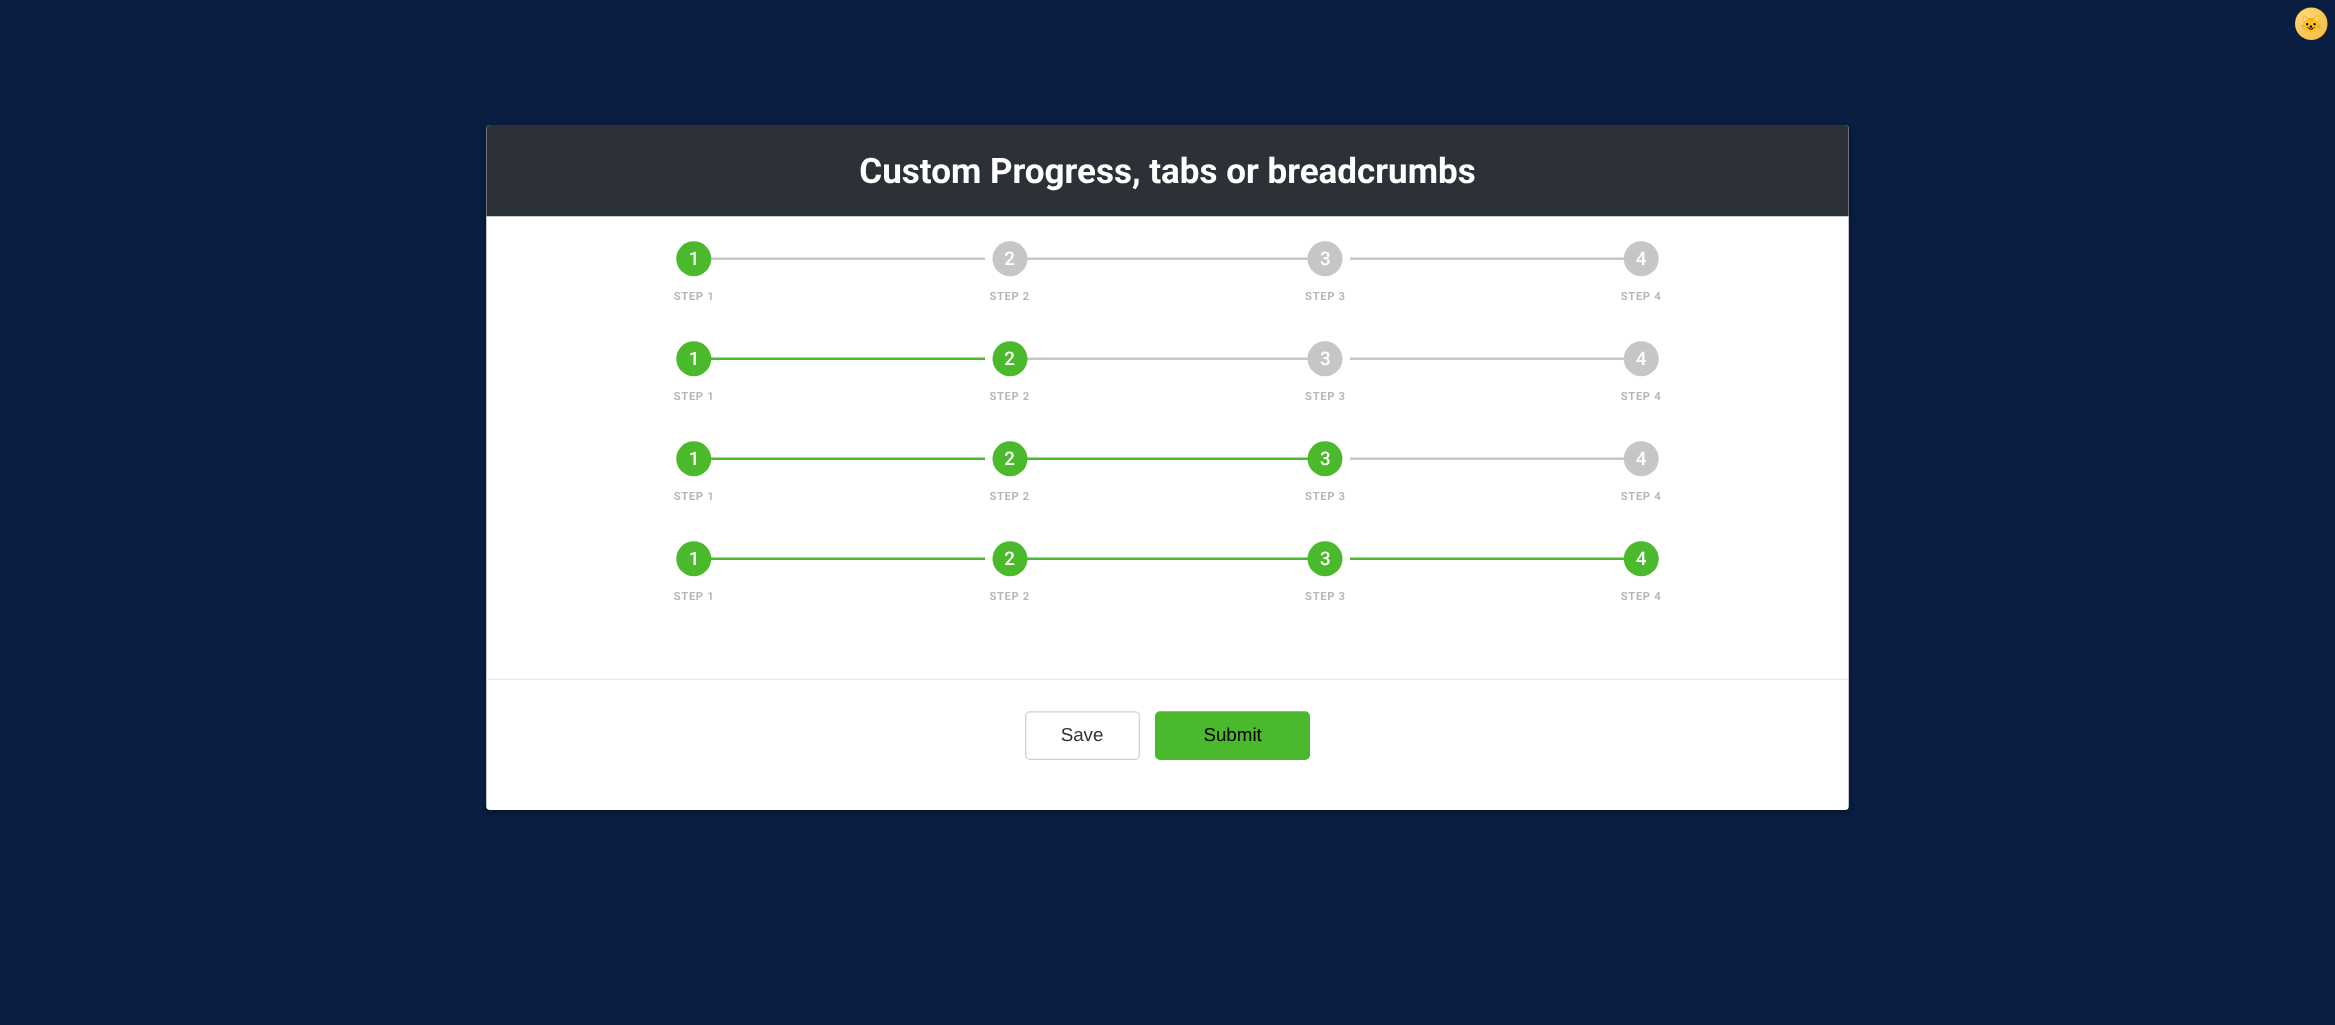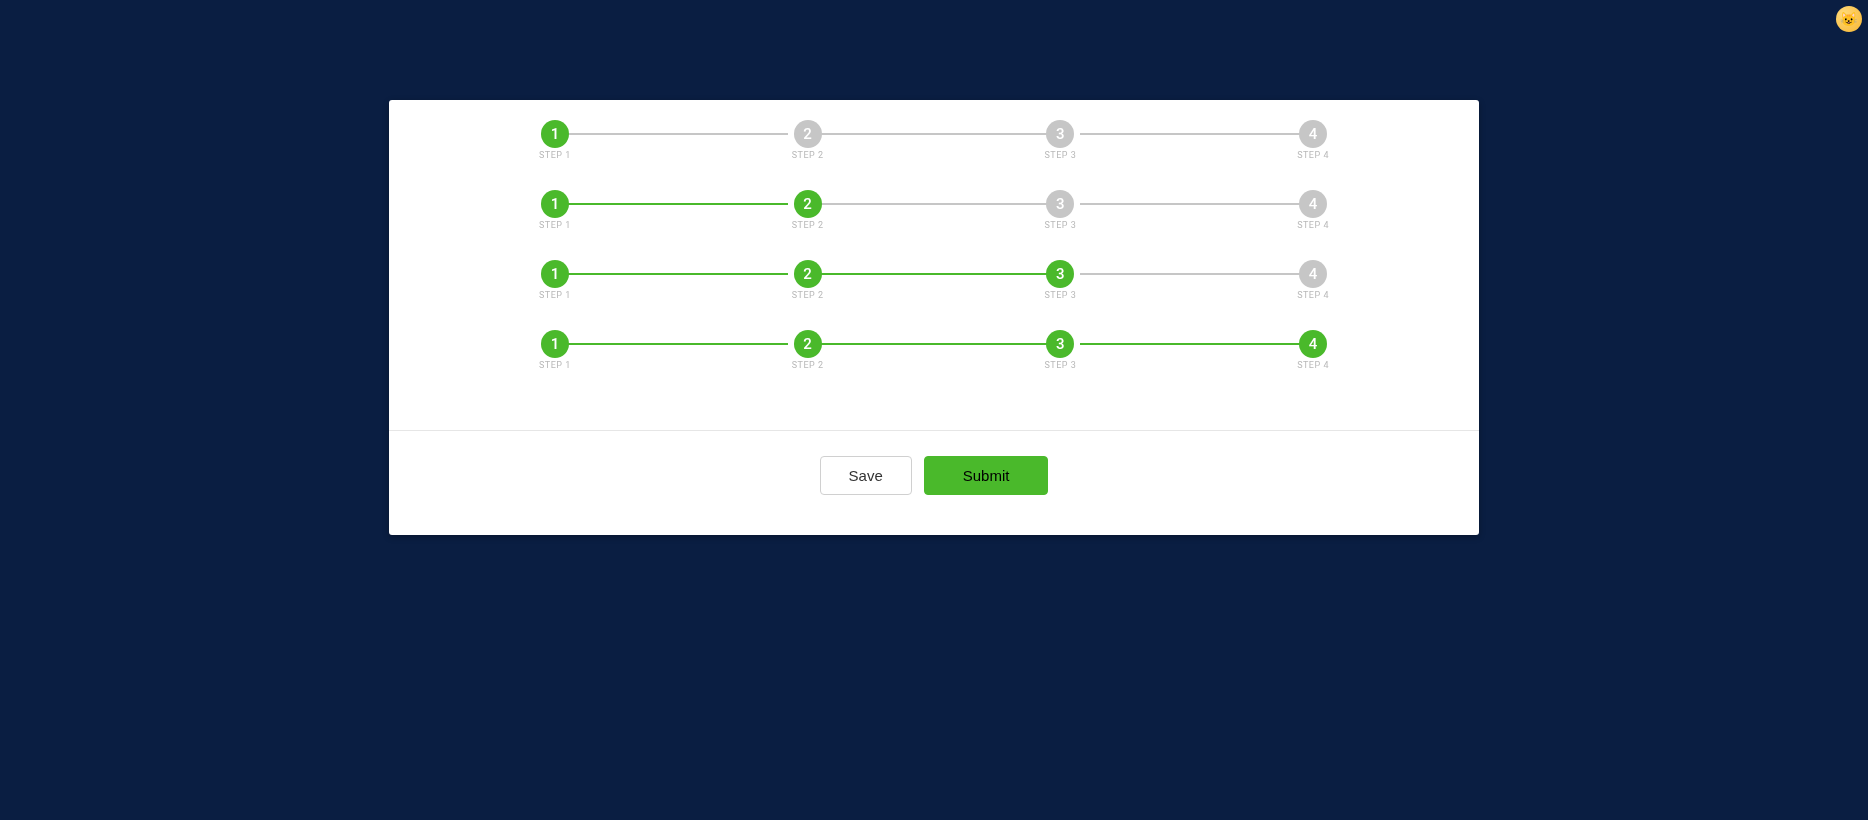--- a/index.html
+++ b/index.html
@@ -63,25 +63,25 @@
       font-size: 15px;
       font-weight: 500;
     }
     .step-circle.active {
       background-color: #4ab92b;
     }
     .step-circle.inactive {
       background-color: #c6c6c6;
     }
     .step-label {
-      margin-top: 2px;
+      margin-top: 12px;
       font-size: 9px;
       letter-spacing: 0.5px;
       color: #b8b8b8;
-      font-weight: 400;
+      font-weight: 700;
     }
     .connector {
       position: absolute;
       top: 13px;
       height: 2px;
       z-index: 1;
     }
     .connector.active {
       background-color: #4ab92b;
     }
@@ -128,20 +128,23 @@
       font-size:14px;
     }
   </style>
 </head>
 <body>
 
 <div class="avatar">😺</div>
 
 <div class="page-container">
   <div class="card">
+    <div class="card-header">
+      <h1>Custom Progress, tabs or breadcrumbs</h1>
+    </div>
     <div class="card-body" id="card-body">
 
     <div class="progress-row">
           <div class="connector inactive" style="left: calc(0% + 14px); width: calc(33.3333% - 28px);"></div>
           <div class="connector inactive" style="left: calc(33.3333% + 14px); width: calc(33.3333% - 28px);"></div>
           <div class="connector inactive" style="left: calc(66.6667% + 14px); width: calc(33.3333% - 28px);"></div>
           <div class="progress-step">
             <div class="step-circle active">1</div>
             <div class="step-label">STEP 1</div>
           </div>

